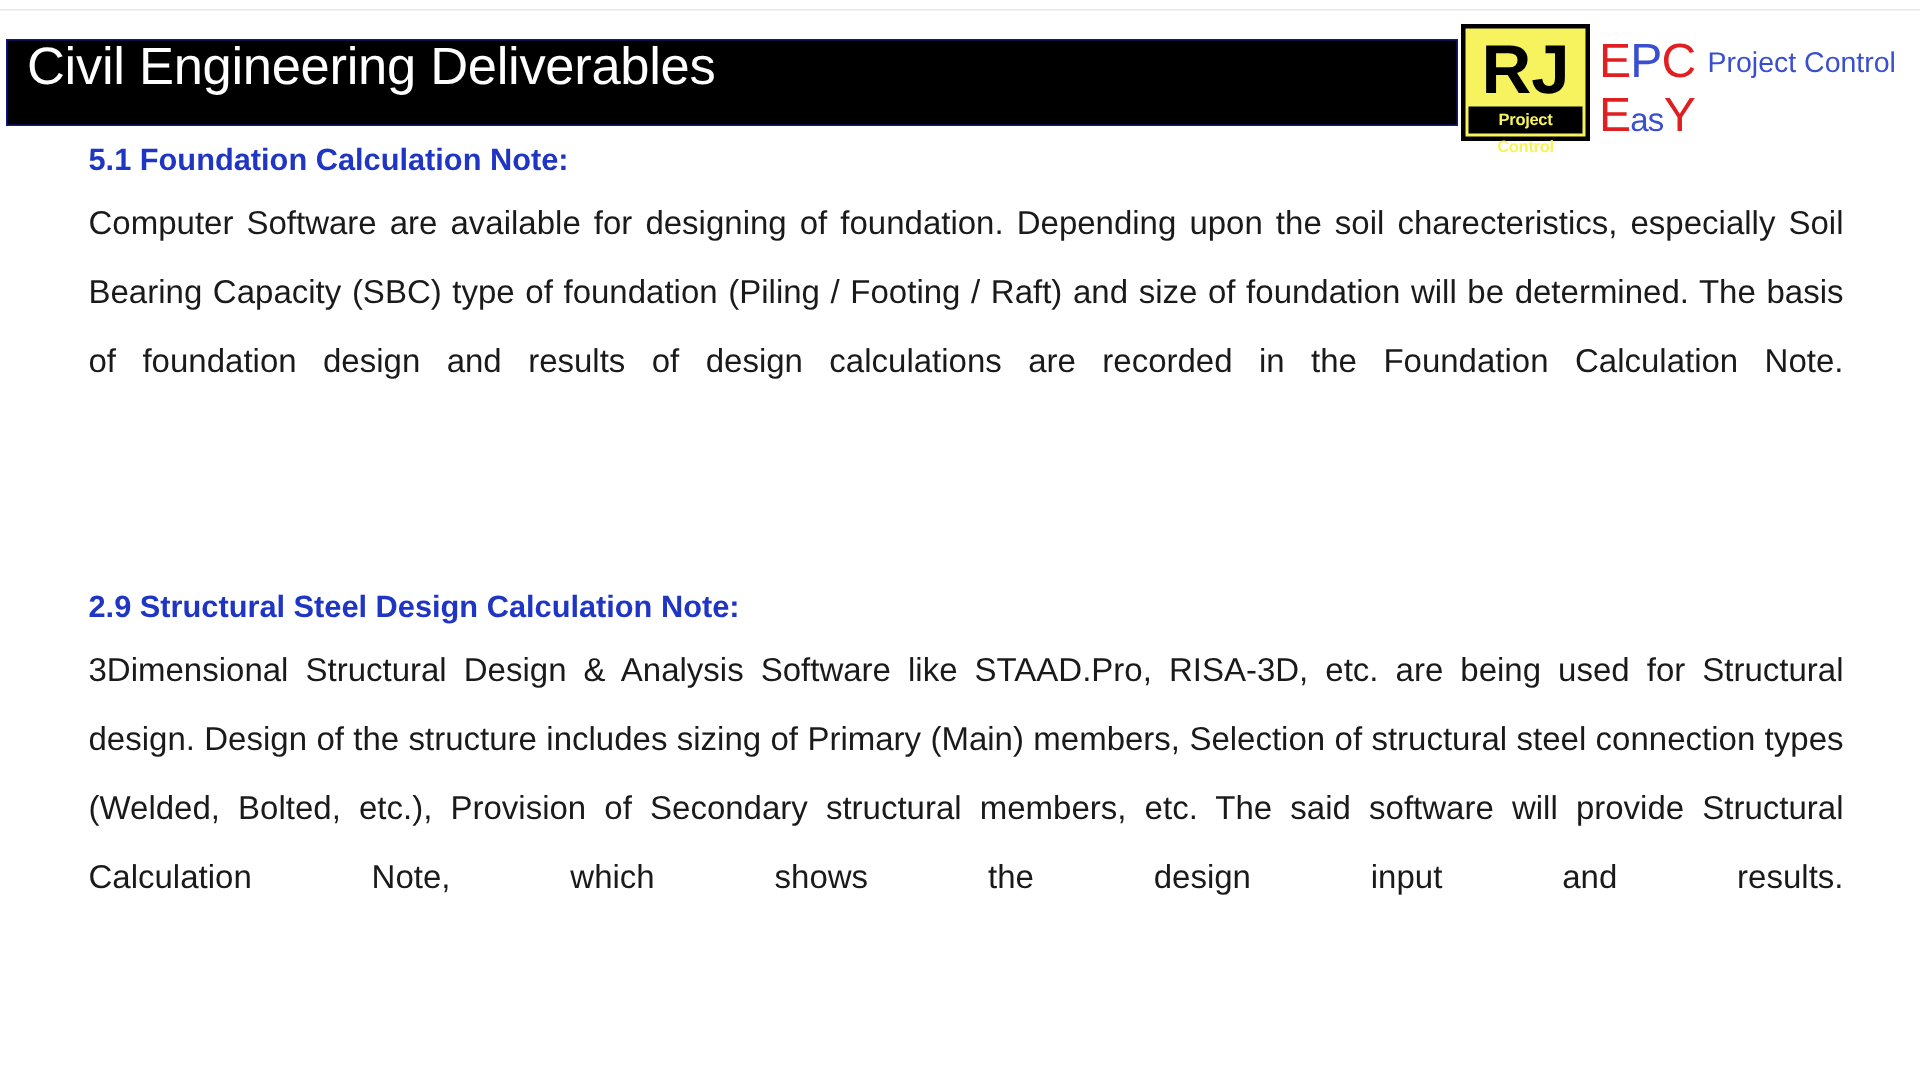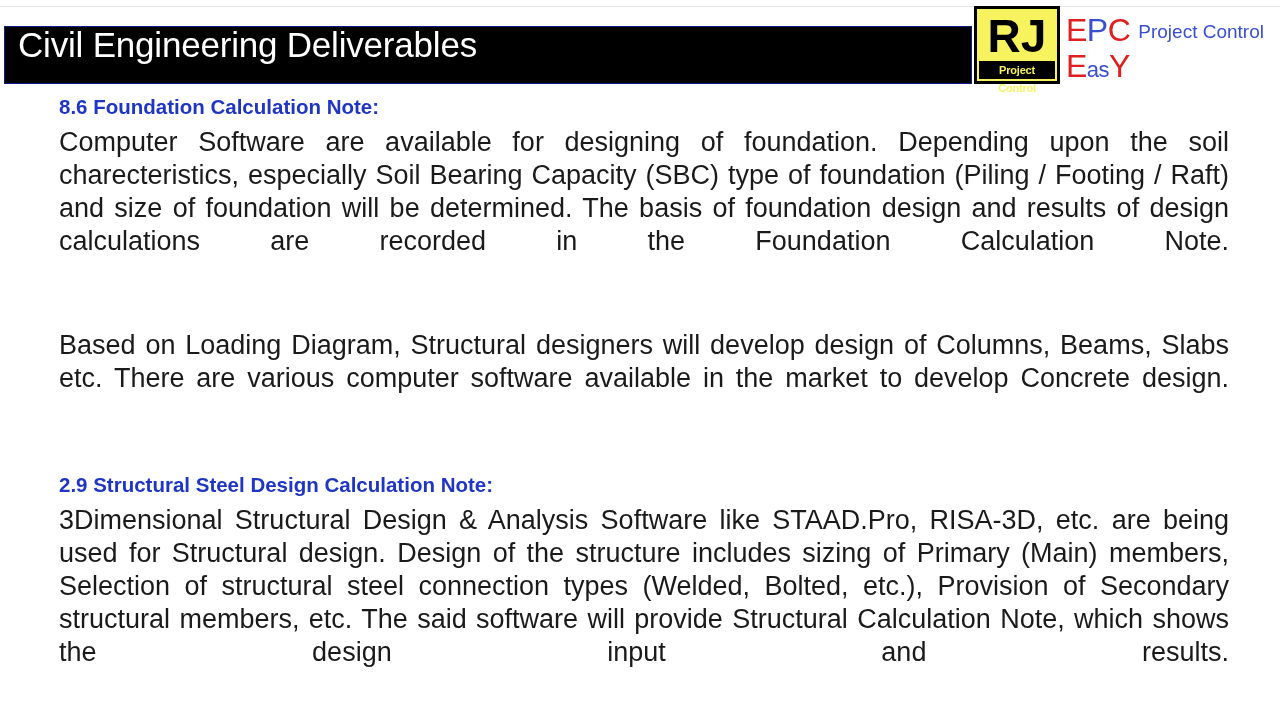--- a/index.html
+++ b/index.html
@@ -62,21 +62,21 @@
     letter-spacing: -0.2px;
     padding-left: 13px;
     line-height: 1;
     white-space: nowrap;
   }
 
   
   .logo-block {
     position: absolute;
     left: 974px;
-    top: 4px;
+    top: 14px;
     width: 300px;
     height: 82px;
   }
   .logo-mark {
     position: absolute;
     left: 0;
     top: 2px;
     width: 86px;
     height: 78px;
     background: #f7f35e;
@@ -165,22 +165,22 @@
     font-size: 19.5px;
     line-height: 38px;
     white-space: nowrap;
   }
   .heading.sub {
     font-size: 20.5px;
   }
 
   .para {
     color: #1a1a1a;
-    font-size: 27px;
-    line-height: 33px;
+    font-size: 22px;
+    line-height: 46px;
     text-align: justify;
     text-justify: inter-word;
     margin: 0;
   }
   .para::after {
     content: "";
     display: inline-block;
     width: 100%;
   }
   .gap-md { height: 38px; }
@@ -213,28 +213,27 @@
       <div class="logo-row row2">
         <span class="easy"><span class="red">E</span><span class="small-blue">as</span><span class="red">Y</span></span>
       </div>
     </div>
   </div>
 
   <div class="content">
 
 
     <div class="section">
-      <div class="heading sub">8.6 Foundation Calculation Note:</div>
+      <div class="heading sub">5.1 Foundation Calculation Note:</div>
       <p class="para">Computer Software are available for designing of foundation.  Depending upon the soil charecteristics, especially Soil Bearing Capacity (SBC) type of foundation (Piling / Footing / Raft) and size of foundation will be determined.  The basis of foundation design and results of design calculations are recorded in the Foundation Calculation Note.</p>
     </div>
 
     <div class="gap-md"></div>
 
     <div class="section">
-      <p class="para">Based on Loading Diagram, Structural designers will develop design of Columns, Beams, Slabs etc.  There are various computer software available in the market to develop Concrete design.</p>
     </div>
 
     <div class="gap-lg"></div>
 
     <div class="section">
       <div class="heading sub">2.9 Structural Steel Design Calculation Note:</div>
       <p class="para">3Dimensional Structural Design &amp; Analysis Software like STAAD.Pro, RISA-3D, etc. are being used for Structural design.  Design of the structure includes sizing of Primary (Main) members, Selection of structural steel connection types (Welded, Bolted, etc.), Provision of Secondary structural members, etc.  The said software will provide Structural Calculation Note, which shows the design input and results.</p>
     </div>
 
   </div>

